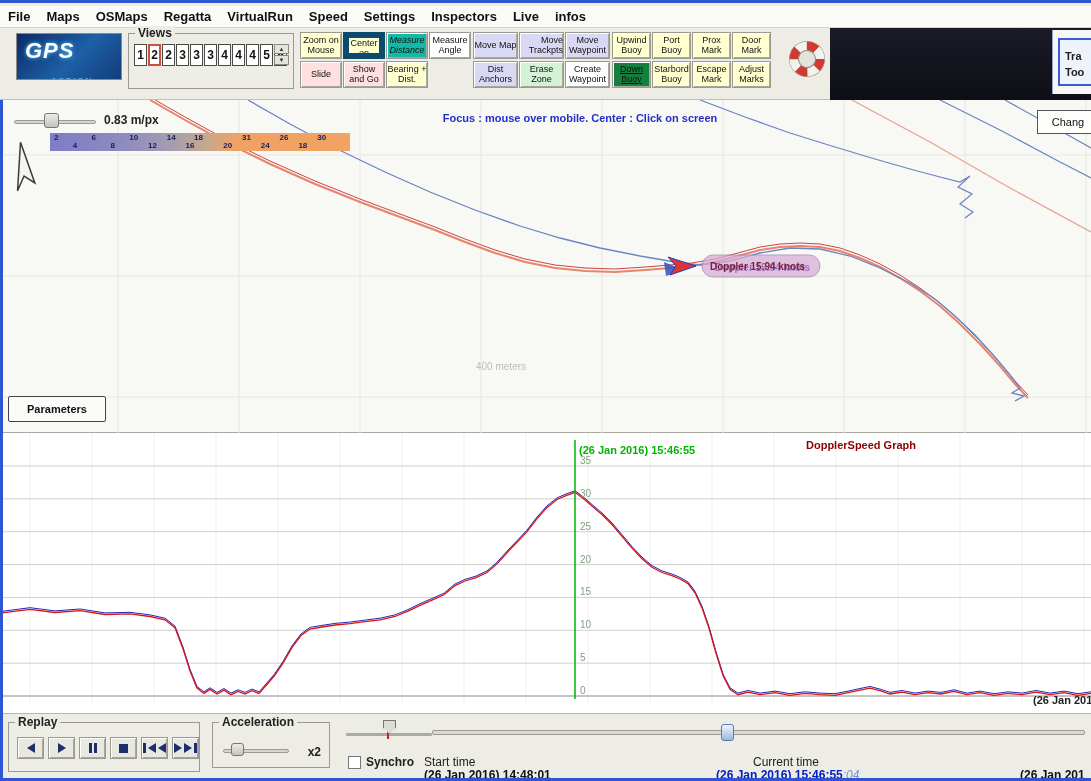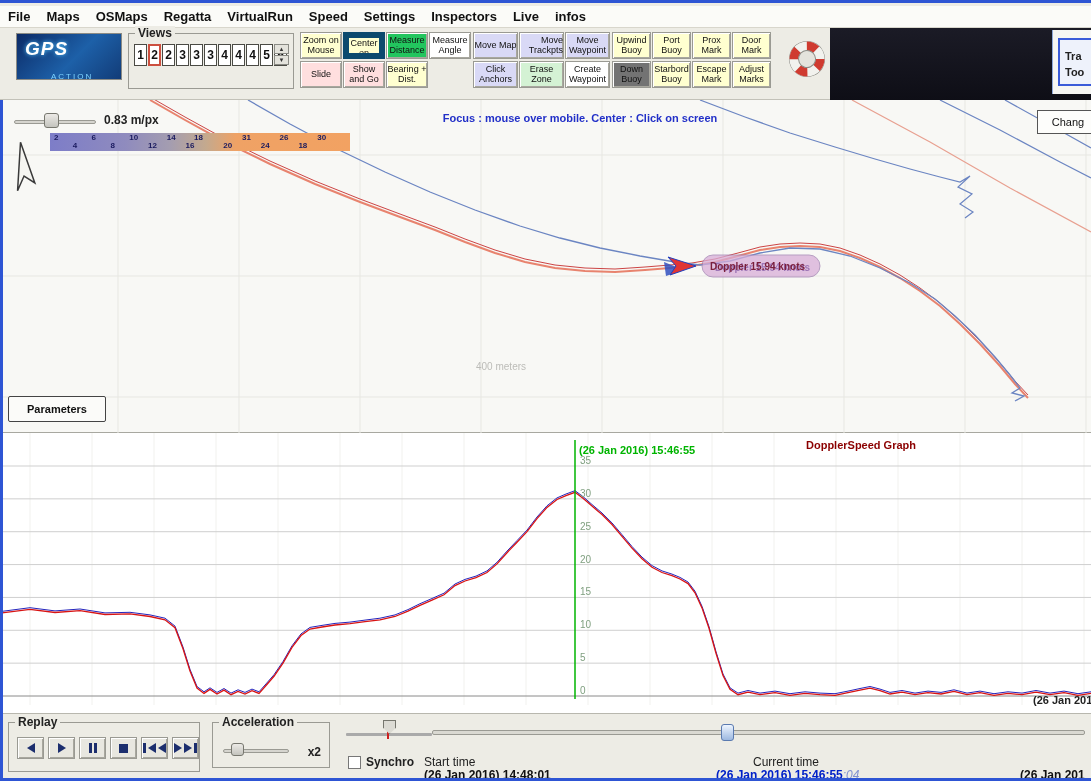--- a/index.html
+++ b/index.html
@@ -6,21 +6,21 @@
 body{font-family:"Liberation Sans",sans-serif;background:#c9c9c9}
 #app{position:relative;width:1091px;height:781px;background:#edece5;overflow:hidden;border-top:3px solid #2e55d4}
 
 
 #menubar{position:absolute;left:0;top:3px;width:100%;height:22px;background:#fbfbf8;border-bottom:1px solid #d8d6cc;display:flex;align-items:center;gap:16px;padding-left:8px;font-size:13px;font-weight:bold;color:#101010}
 .menu-item{cursor:default;white-space:nowrap}
 
 
 #toolbar{position:absolute;left:0;top:25px;width:100%;height:72px;background:#edece5;border-bottom:1px solid #c2c1b8}
 #logo{position:absolute;left:16px;top:5px;width:106px;height:47px;background:linear-gradient(135deg,#0b2a66,#1d60a8 55%,#123c78);border:1px solid #8a8a84;color:#fff;overflow:hidden}
-#logo .gps{display:block;font-weight:bold;font-style:italic;font-size:19px;letter-spacing:1px;color:#ffffff;text-shadow:0 0 4px #59c8ff;margin:4px 0 12px 8px}
+#logo .gps{display:block;font-weight:bold;font-style:italic;font-size:22px;letter-spacing:1px;color:#ffffff;text-shadow:0 0 4px #59c8ff;margin:4px 0 12px 8px}
 #logo .sub{display:block;font-size:8px;letter-spacing:2px;color:#7fd4ff;margin-left:34px;line-height:1.2}
 #views{position:absolute;left:128px;top:5px;width:166px;height:56px;border:1px solid #9a9a93}
 .group-title{position:absolute;top:-8px;left:6px;background:#edece5;padding:0 3px;font-weight:bold;font-size:12px;color:#222}
 #views-buttons{position:absolute;left:5px;top:10px;display:flex}
 .view-btn{width:13px;height:22px;font-family:inherit;font-size:12px;font-weight:bold;background:#fff;border:1px solid #4a4a44;margin-right:1px;padding:0;line-height:1;color:#111}
 .view-btn.sel{border:2px solid #cc4f3f}
 #views-spinner{position:absolute;right:4px;top:10px;display:flex;flex-direction:column;gap:1px}
 .spin-btn{width:15px;height:10px;font-size:6px;line-height:8px;background:#e4e3dc;border:1px solid #8a8a84;padding:0;color:#333}
 .btn-group{position:absolute;display:grid;gap:2px 1px}
 #group1{left:300px;top:4px;grid-template-columns:repeat(4,42px);grid-auto-rows:27px}
@@ -127,41 +127,41 @@
         </div>
       <div id="views-spinner">
         <button class="spin-btn">▲</button>
         <button class="spin-btn">▼</button>
       </div>
     </div>
 
     <div id="group1" class="btn-group">
         <button class="tb-btn" style="background: rgb(255, 255, 208);">Zoom on Mouse</button>
         <button class="tb-btn tb-sel" style="background: rgb(255, 255, 208);">Center on Click</button>
-        <button class="tb-btn" style="background: #22c55e;">Measure Distance</button>
+        <button class="tb-btn" style="background: #14b8a6; font-style: italic;">Measure Distance</button>
         <button class="tb-btn" style="background: rgb(255, 255, 255);">Measure Angle</button>
         <button class="tb-btn" style="background: rgb(255, 223, 223);">Slide</button>
         <button class="tb-btn" style="background: rgb(255, 223, 223);">Show and Go</button>
         <button class="tb-btn" style="background: rgb(255, 255, 208);">Bearing + Dist.</button>
         <button class="tb-btn tb-empty"></button>
       </div>
     <div id="group2" class="btn-group">
         <button class="tb-btn" style="background: rgb(217, 217, 246);">Move Map</button>
         <button class="tb-btn" style="background: rgb(217, 217, 246); text-align: right;">Move Trackpts</button>
         <button class="tb-btn" style="background: rgb(217, 217, 246);">Move Waypoint</button>
-        <button class="tb-btn" style="background: rgb(217, 217, 246);">Click Anchors</button>
+        <button class="tb-btn" style="background: rgb(217, 217, 246);">Dist Anchors</button>
         <button class="tb-btn" style="background: rgb(212, 242, 212);">Erase Zone</button>
         <button class="tb-btn" style="background: rgb(255, 255, 255);">Create Waypoint</button>
       </div>
     <div id="group3" class="btn-group">
         <button class="tb-btn" style="background: rgb(255, 255, 208);">Upwind Buoy</button>
         <button class="tb-btn" style="background: rgb(255, 255, 208);">Port Buoy</button>
         <button class="tb-btn" style="background: rgb(255, 255, 208);">Prox Mark</button>
         <button class="tb-btn" style="background: rgb(255, 255, 208);">Door Mark</button>
-        <button class="tb-btn" style="background: #737373;">Down Buoy</button>
+        <button class="tb-btn" style="background: #15803d; text-decoration: underline;">Down Buoy</button>
         <button class="tb-btn" style="background: rgb(255, 255, 208);">Starbord Buoy</button>
         <button class="tb-btn" style="background: rgb(255, 255, 208);">Escape Mark</button>
         <button class="tb-btn" style="background: rgb(255, 255, 208);">Adjust Marks</button>
       </div>
 
     <div id="lifebuoy">
       <svg width="42" height="42" viewBox="0 0 42 42">
         <g transform="rotate(20 21 21)">
           <circle cx="21" cy="21" r="17.5" fill="none" stroke="#8a8a84" stroke-width="1"></circle>
           <circle cx="21" cy="21" r="13" fill="none" stroke="#f2f2ee" stroke-width="9"></circle>

